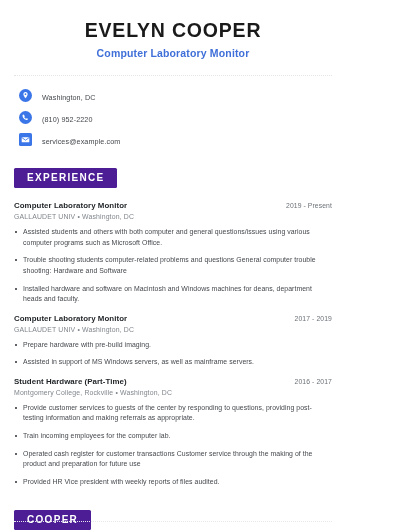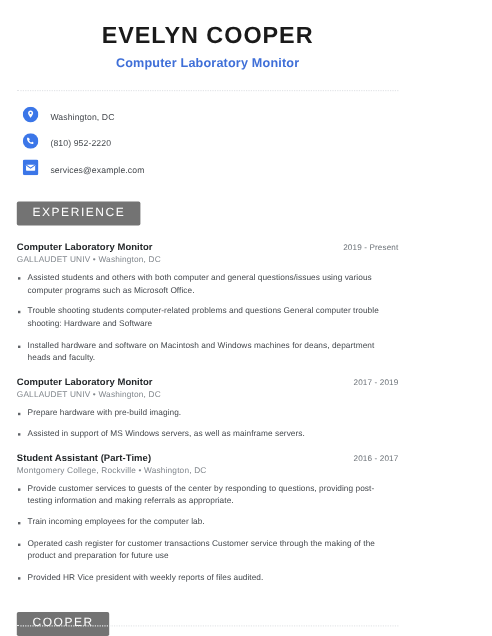--- a/index.html
+++ b/index.html
@@ -83,24 +83,24 @@
     letter-spacing: 0.1px;
   }
 
   
   .section {
     margin-top: 21px;
   }
 
   .section-badge {
     display: inline-block;
-    background: #737373;
+    background: #4c1d95;
     color: #ffffff;
     font-size: 10px;
-    font-weight: normal;
+    font-weight: bold;
     letter-spacing: 1.3px;
     padding: 4px 13px 5px 13px;
     border-radius: 1.5px;
   }
 
   .section-body { margin-top: 13px; }
 
   
   .entry { margin-bottom: 9px; }
 
@@ -241,21 +241,21 @@
         </div>
         <div class="entry-org">GALLAUDET UNIV • Washington, DC</div>
         <ul class="bullets">
           <li>Prepare hardware with pre-build imaging.</li>
           <li>Assisted in support of MS Windows servers, as well as mainframe servers.</li>
         </ul>
       </div>
 
       <div class="entry">
         <div class="entry-head">
-          <span class="entry-role">Student Assistant (Part-Time)</span>
+          <span class="entry-role">Student Hardware (Part-Time)</span>
           <span class="entry-dates">2016 - 2017</span>
         </div>
         <div class="entry-org">Montgomery College, Rockville • Washington, DC</div>
         <ul class="bullets">
           <li>Provide customer services to guests of the center by responding to questions, providing post-testing information and making referrals as appropriate.</li>
           <li>Train incoming employees for the computer lab.</li>
           <li>Operated cash register for customer transactions Customer service through the making of the product and preparation for future use</li>
           <li>Provided HR Vice president with weekly reports of files audited.</li>
         </ul>
       </div>

